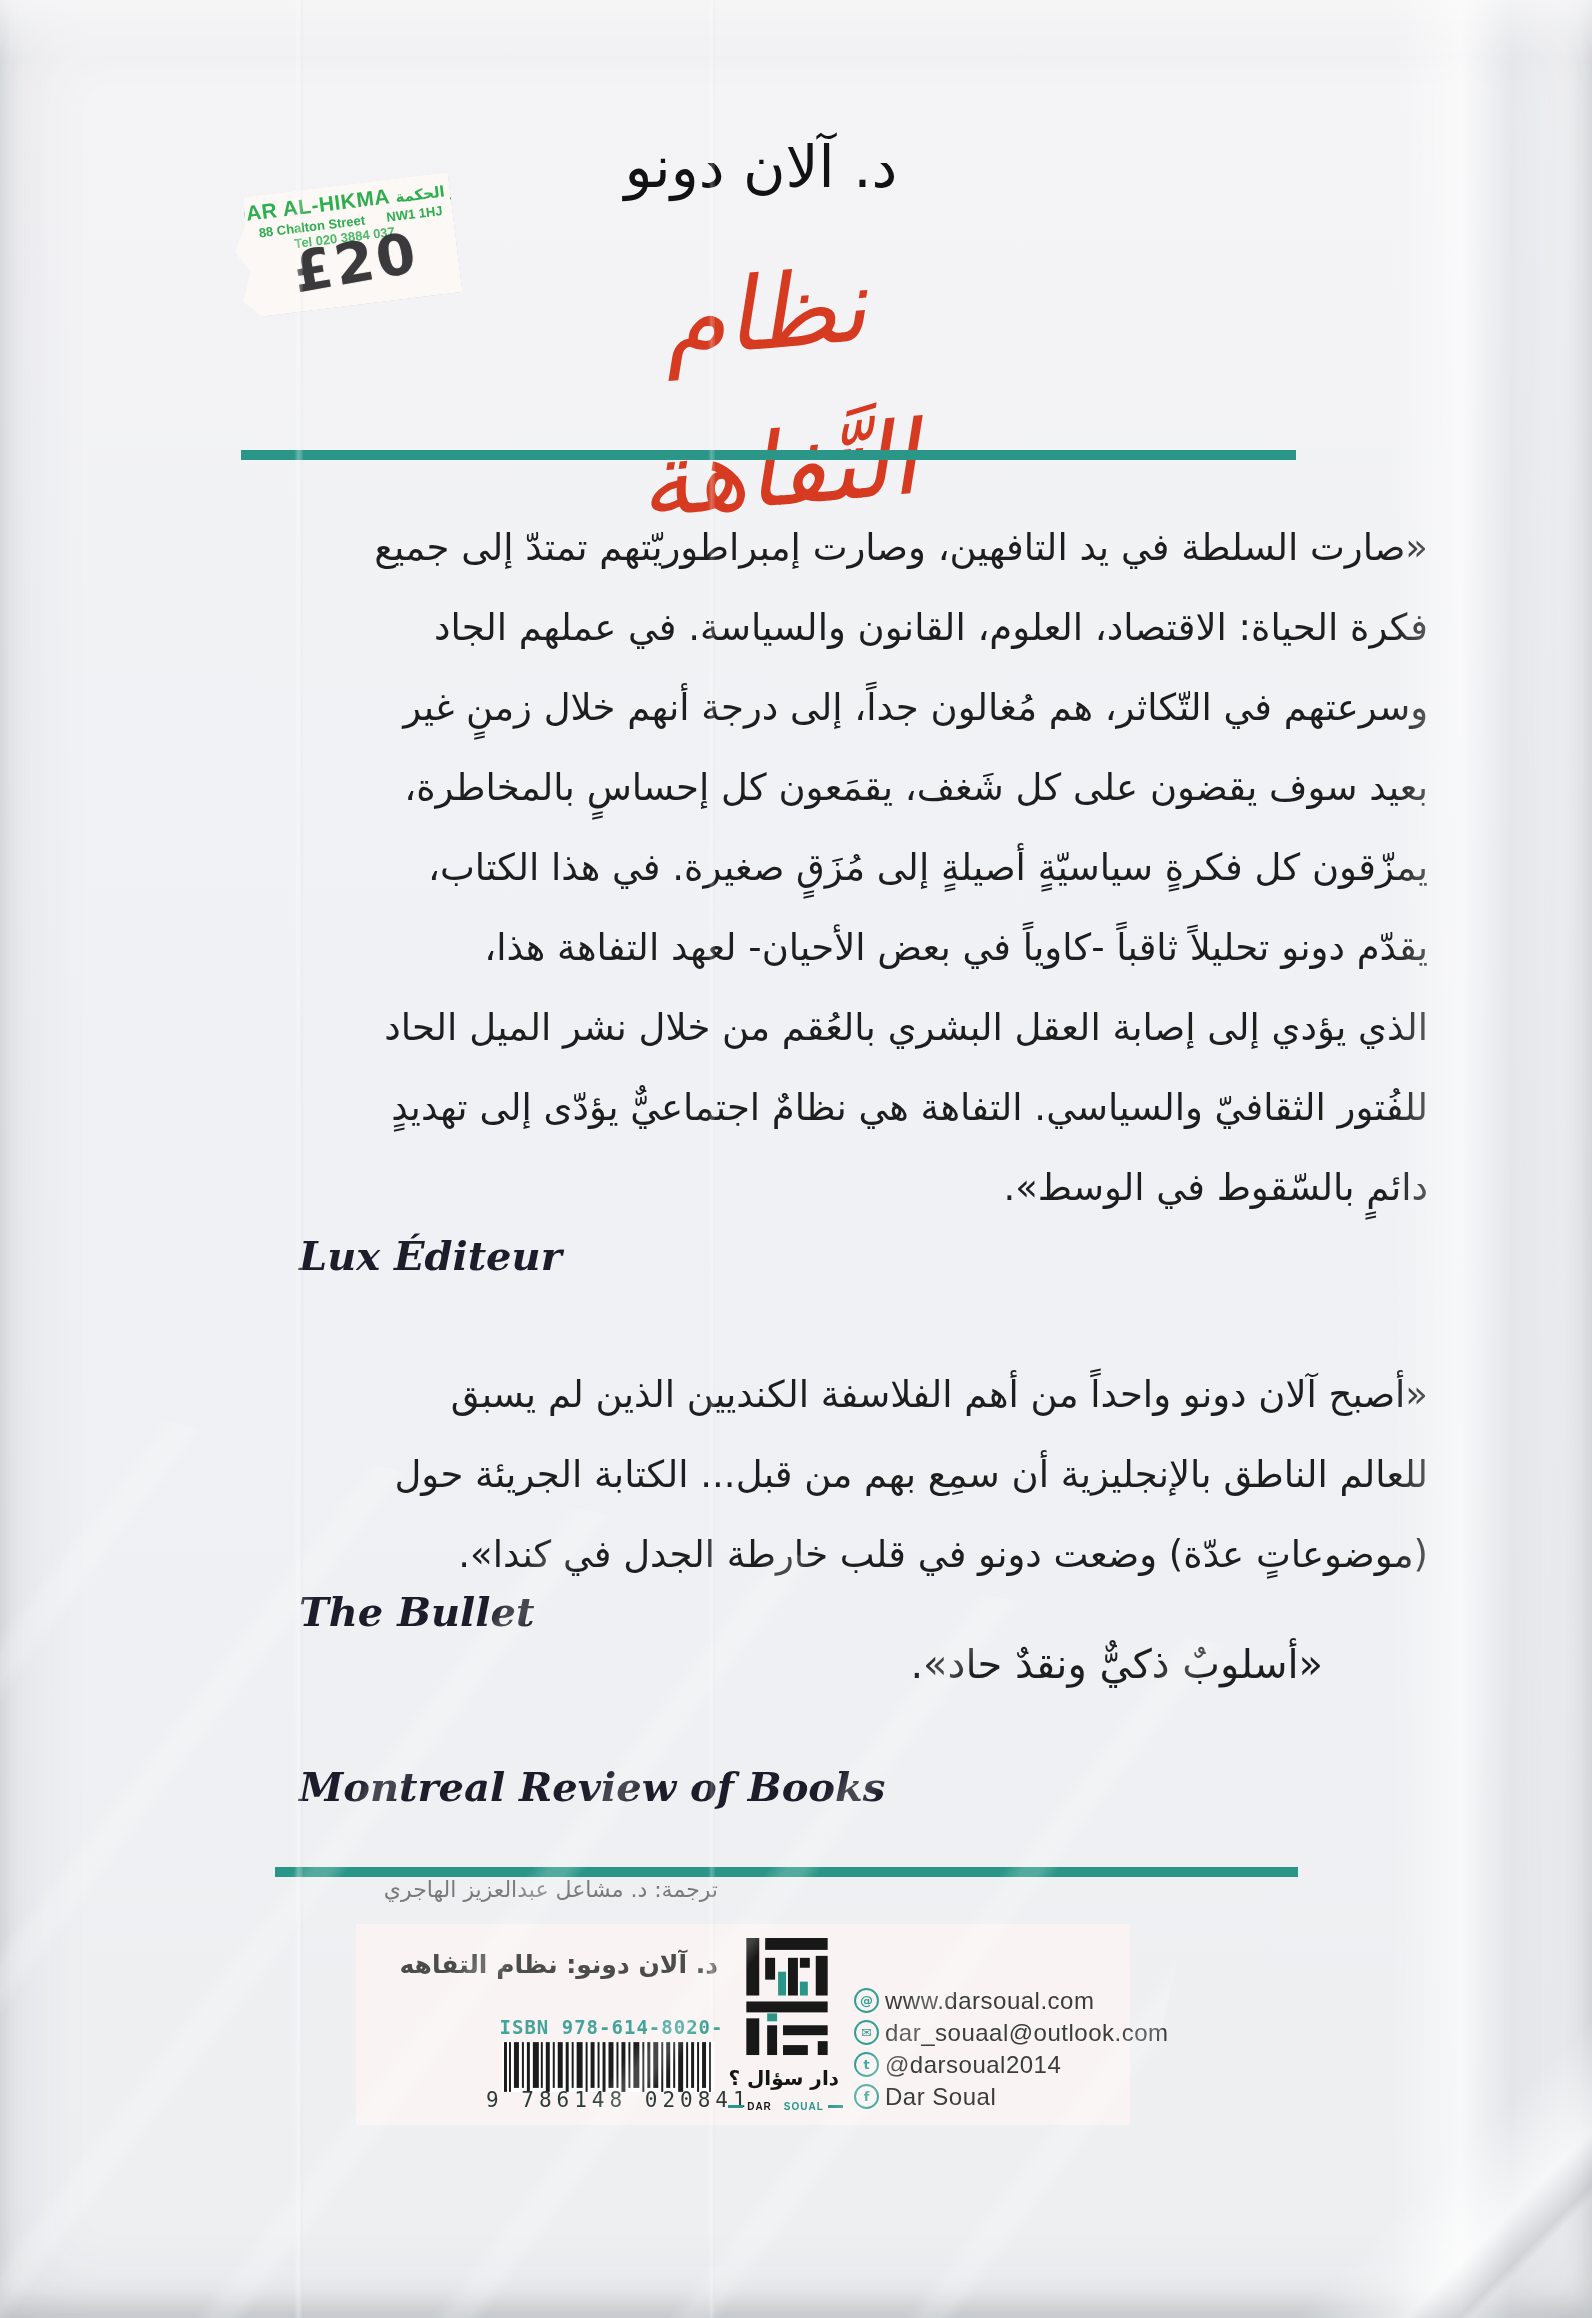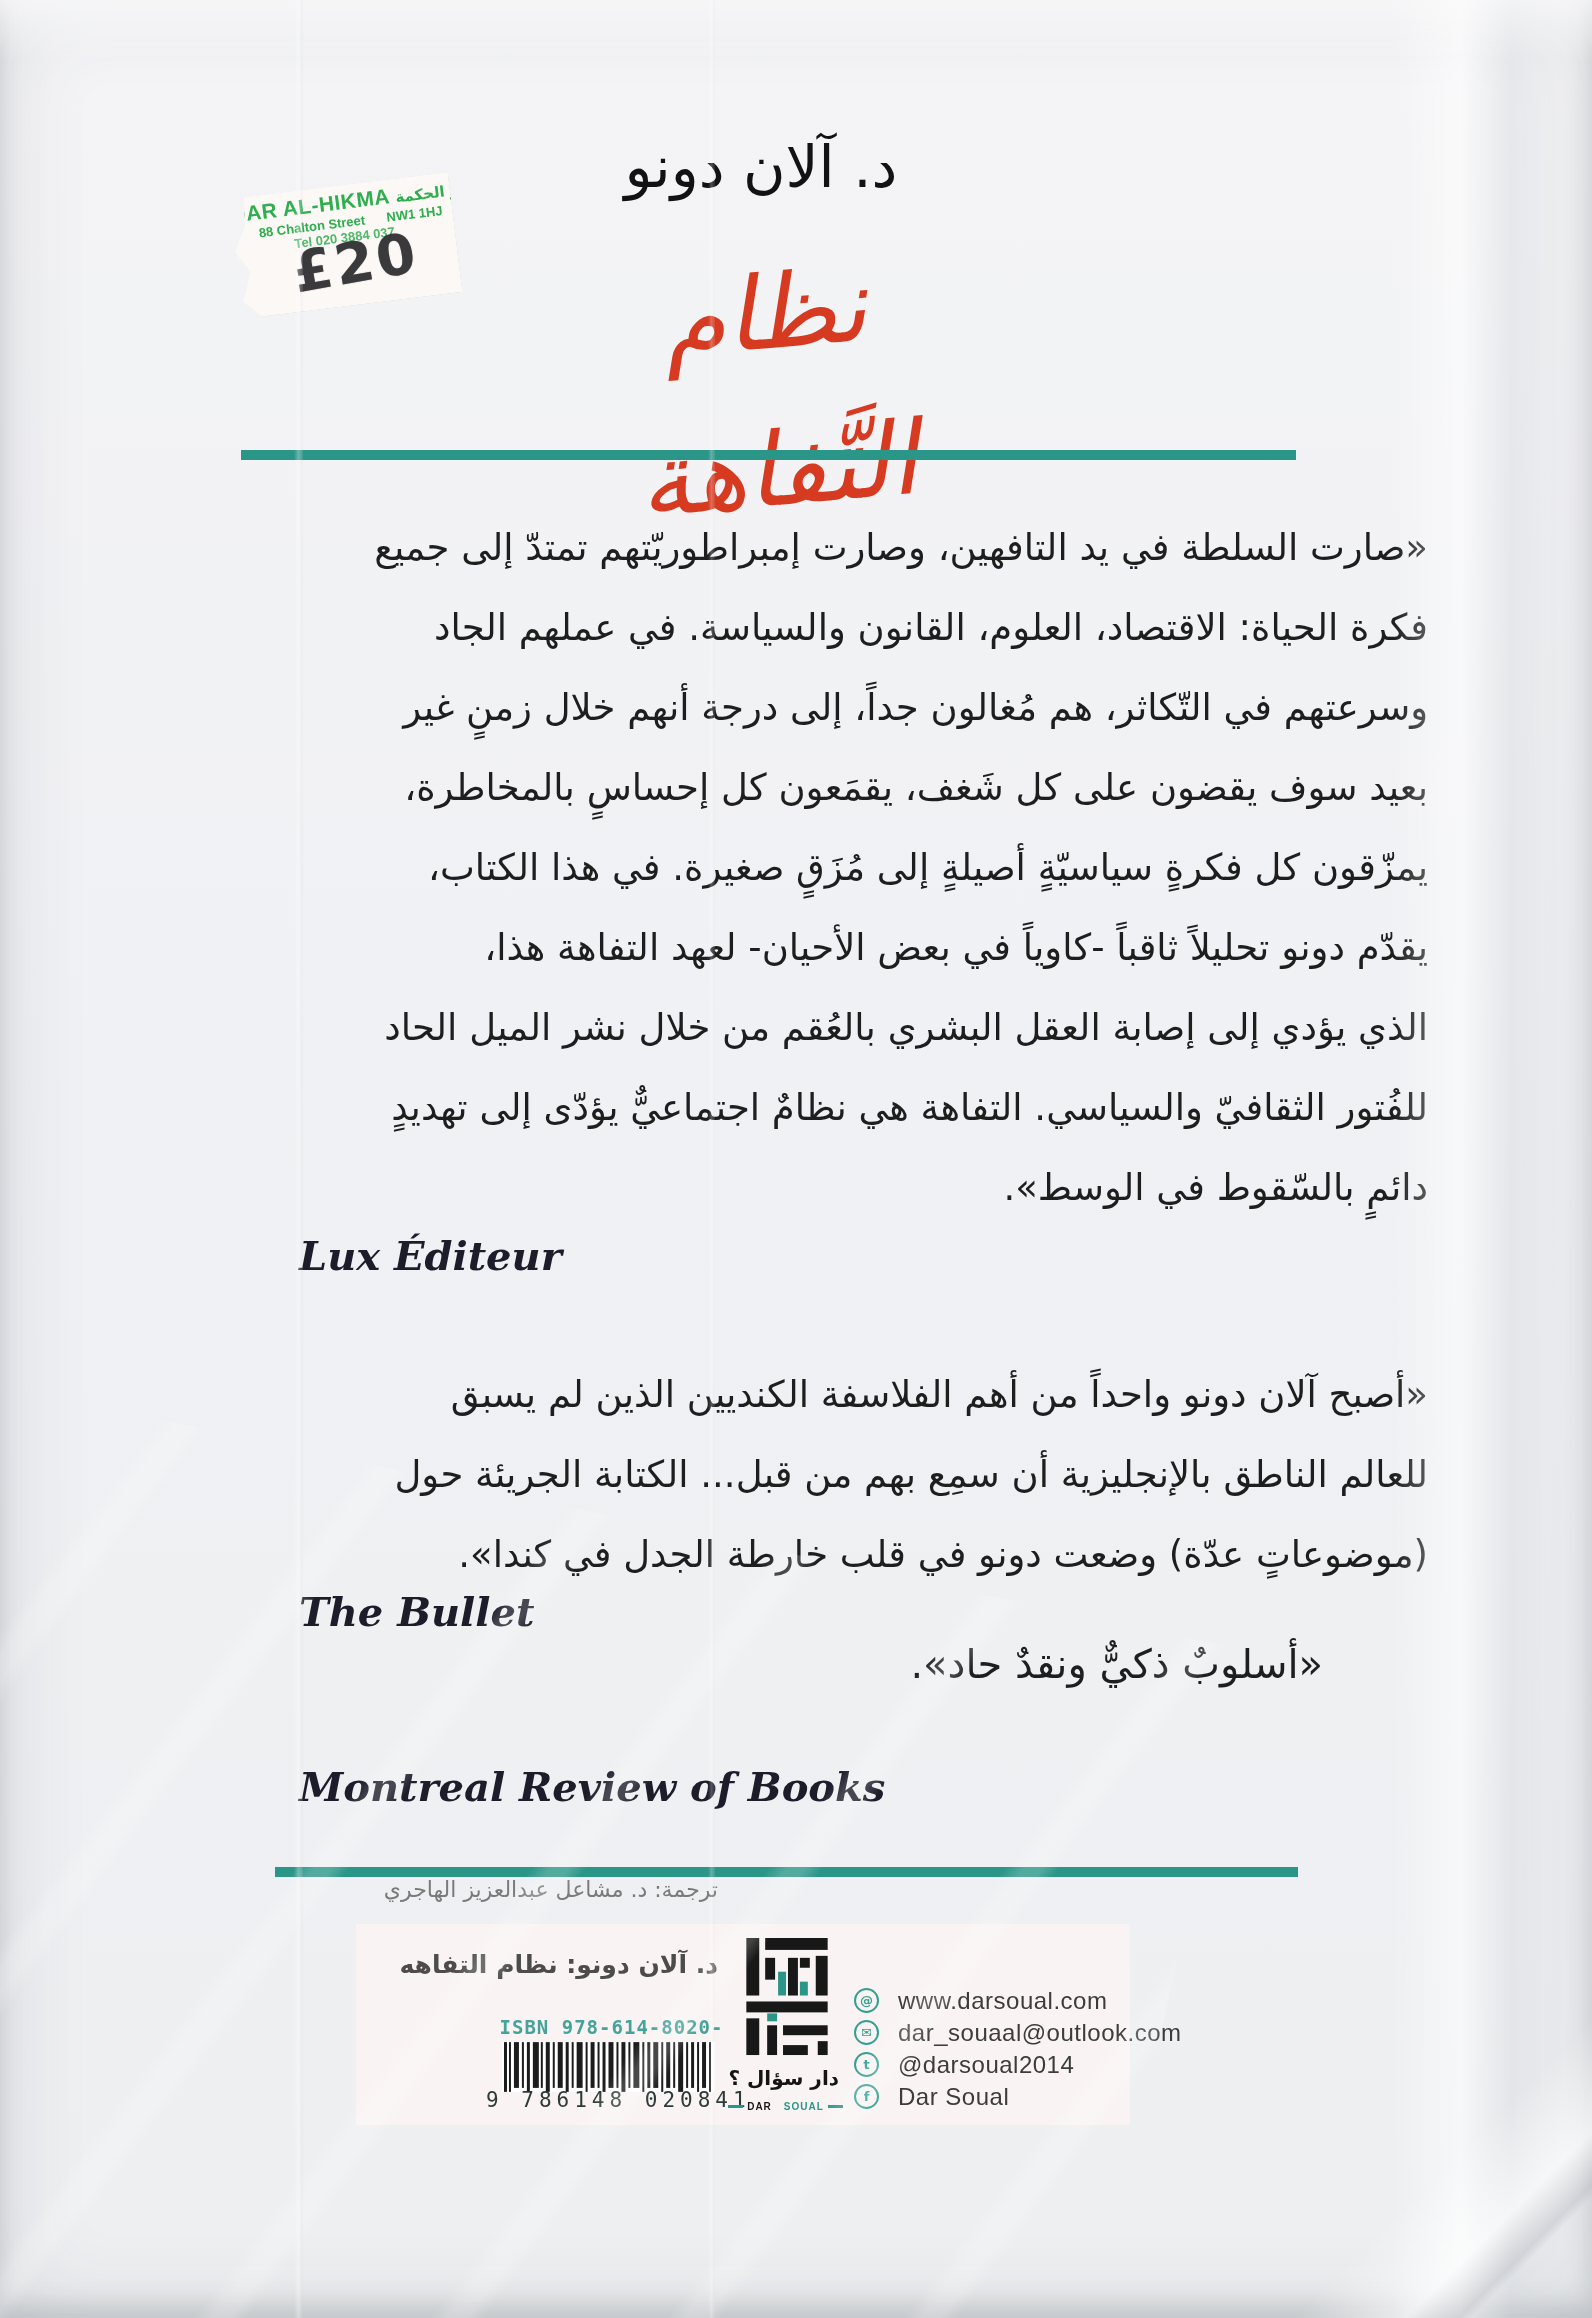--- a/index.html
+++ b/index.html
@@ -69,21 +69,21 @@
       font-family:"Liberation Sans",sans-serif;font-size:10px;font-weight:bold;letter-spacing:1px;}
   .logo-en .dash{width:16px;height:3px;background:#2a9688;}
   .logo-en .p1{color:#1a1a1a;}
   .logo-en .p2{color:#2a9688;padding-left:8px;}
   
   .contacts{position:absolute;left:854px;top:1988px;display:flex;flex-direction:column;gap:7px;}
   .contact-row{display:flex;align-items:center;height:25px;}
   .contact-icon{width:25px;height:25px;border:2px solid #35a092;border-radius:50%;box-sizing:border-box;
       display:flex;align-items:center;justify-content:center;font-family:"DejaVu Sans",sans-serif;
       font-size:13px;font-weight:bold;color:#35a092;flex:0 0 auto;}
-  .contact-label{margin-left:19px;font-family:"Liberation Sans",sans-serif;font-size:24px;color:#3c3c3c;letter-spacing:0.5px;white-space:nowrap;}
+  .contact-label{margin-left:6px;font-family:"Liberation Sans",sans-serif;font-size:24px;color:#3c3c3c;letter-spacing:0.5px;white-space:nowrap;}
 </style>
 </head>
 <body>
 
 <div class="page">
 
   <div class="sticker">
     <div class="sticker-l1">
       <span>DAR AL-HIKMA</span>
       <span class="ar">دار الحكمة</span>

